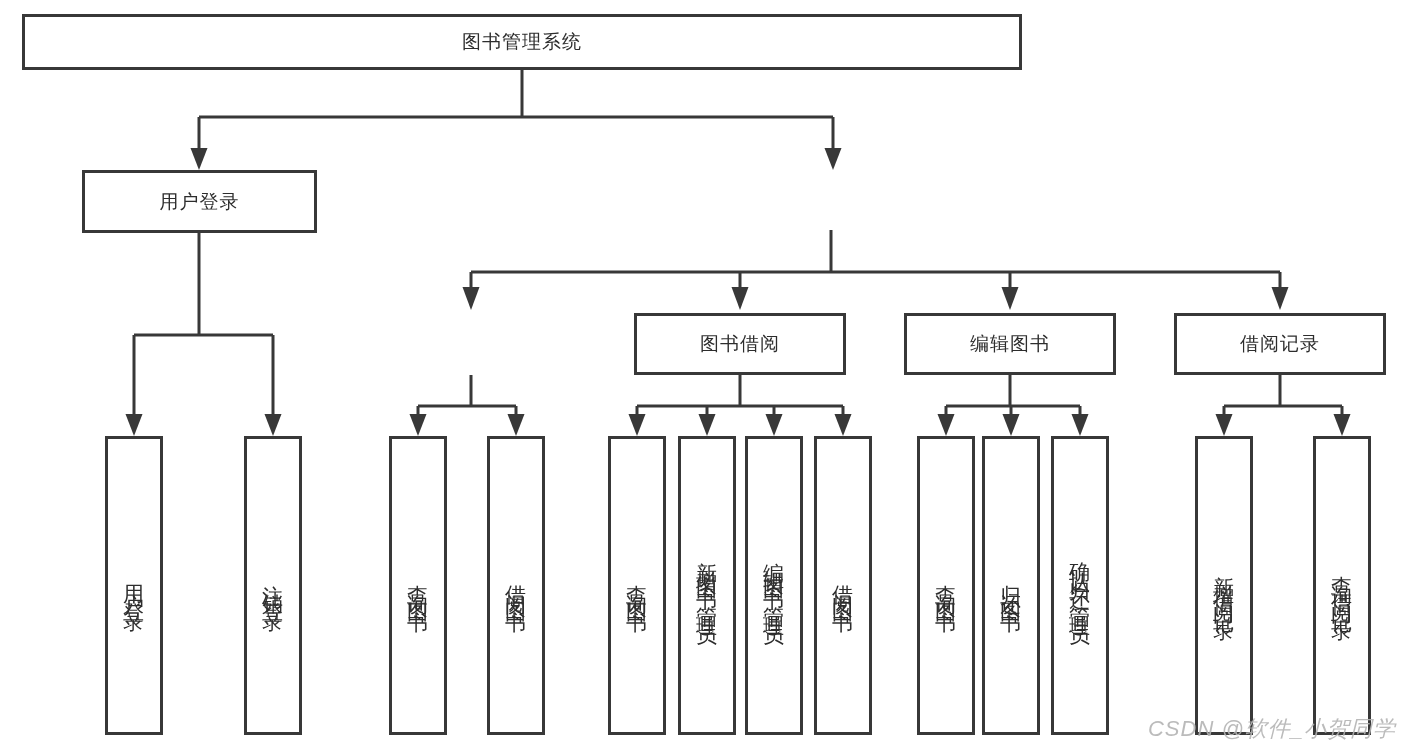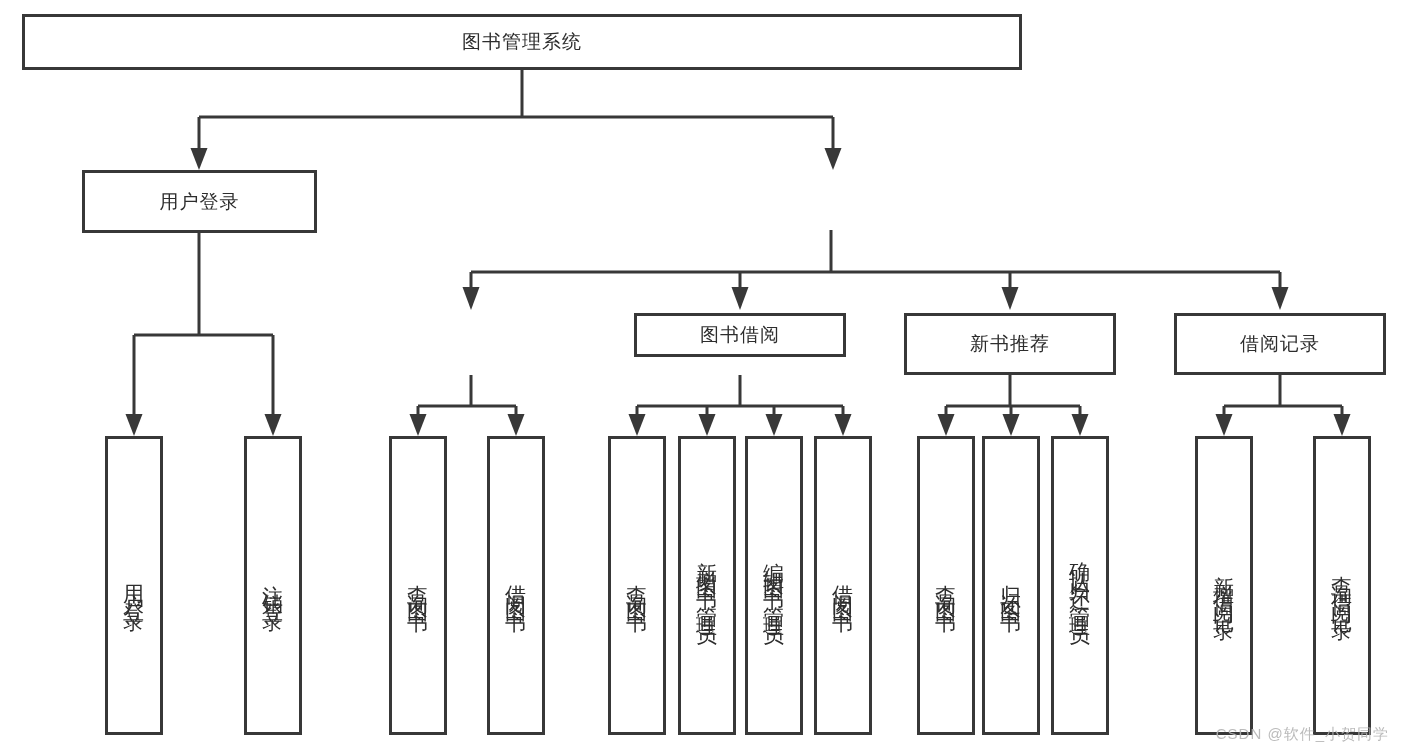--- a/index.html
+++ b/index.html
@@ -41,27 +41,28 @@
   .vtext {
     writing-mode: vertical-rl;
     text-orientation: mixed;
     font-size: 21px;
     letter-spacing: 9px;
     line-height: 1;
     white-space: nowrap;
   }
   .watermark {
     position: absolute;
-    right: 16px; bottom: 3px;
-    font-size: 15px;
+    right: 9px; bottom: 3px;
+    font-size: 22px;
     color: var(--watermark);
     opacity: 0.9;
     letter-spacing: 1px;
     z-index: 5;
     white-space: nowrap;
+    font-style: italic;
   }
 </style>
 </head>
 <body>
 
 <div id="stage">
 
   <svg id="connectors" viewBox="0 0 1405 747" xmlns="http://www.w3.org/2000/svg">
     <g>
       <path d="M522,70 L522,117 M199,117 L833,117 M199,117 L199,148 M833,117 L833,148"></path>
@@ -106,25 +107,25 @@
   </svg>
 
   <div class="hbox" style="left:22px;top:14px;width:1000px;height:56px">
     <span>图书管理系统</span>
   </div>
 
   <div class="hbox" style="left:82px;top:170px;width:235px;height:63px">
     <span>用户登录</span>
   </div>
 
-  <div class="hbox" style="left:634px;top:313px;width:212px;height:44px">
+  <div class="hbox" style="left:634px;top:313px;width:212px;height:62px">
     <span>图书借阅</span>
   </div>
   <div class="hbox" style="left:904px;top:313px;width:212px;height:62px">
-    <span>新书推荐</span>
+    <span>编辑图书</span>
   </div>
   <div class="hbox" style="left:1174px;top:313px;width:212px;height:62px">
     <span>借阅记录</span>
   </div>
 
   <div class="vbox" style="left:105px;top:436px;width:58px;height:299px">
     <span class="vtext">用户登录</span>
   </div>
   <div class="vbox" style="left:244px;top:436px;width:58px;height:299px">
     <span class="vtext">注销登录</span>

